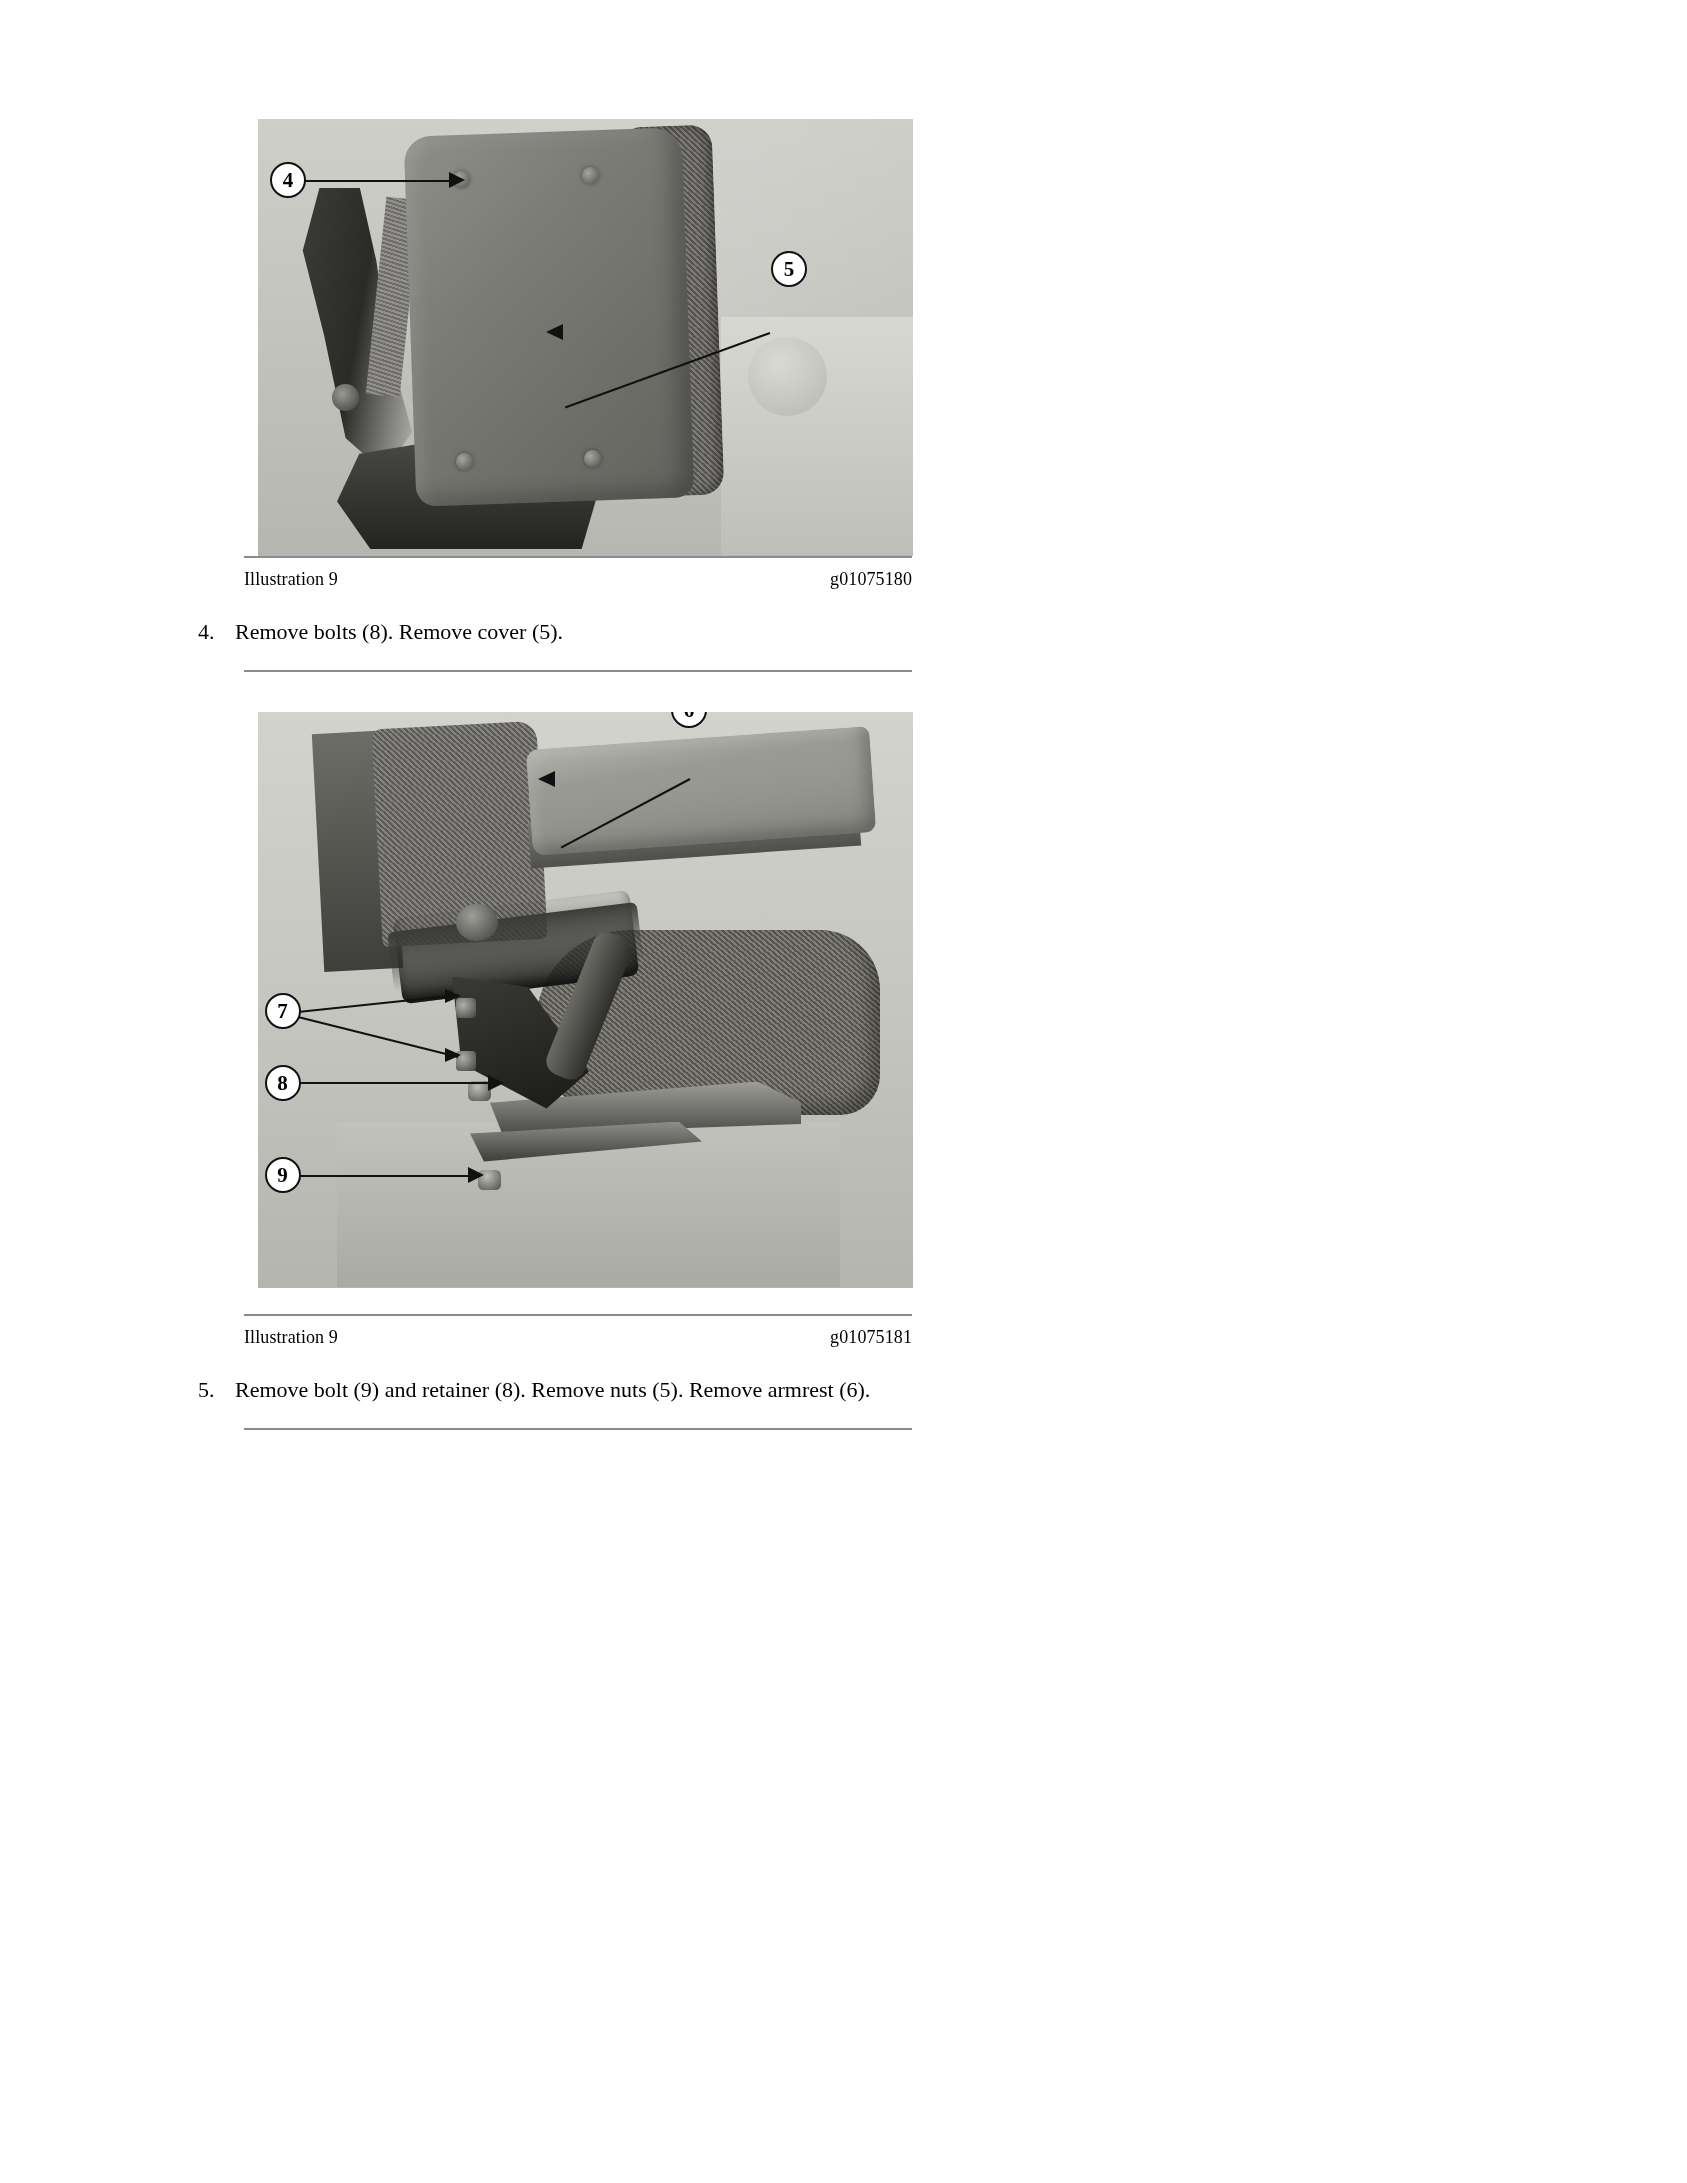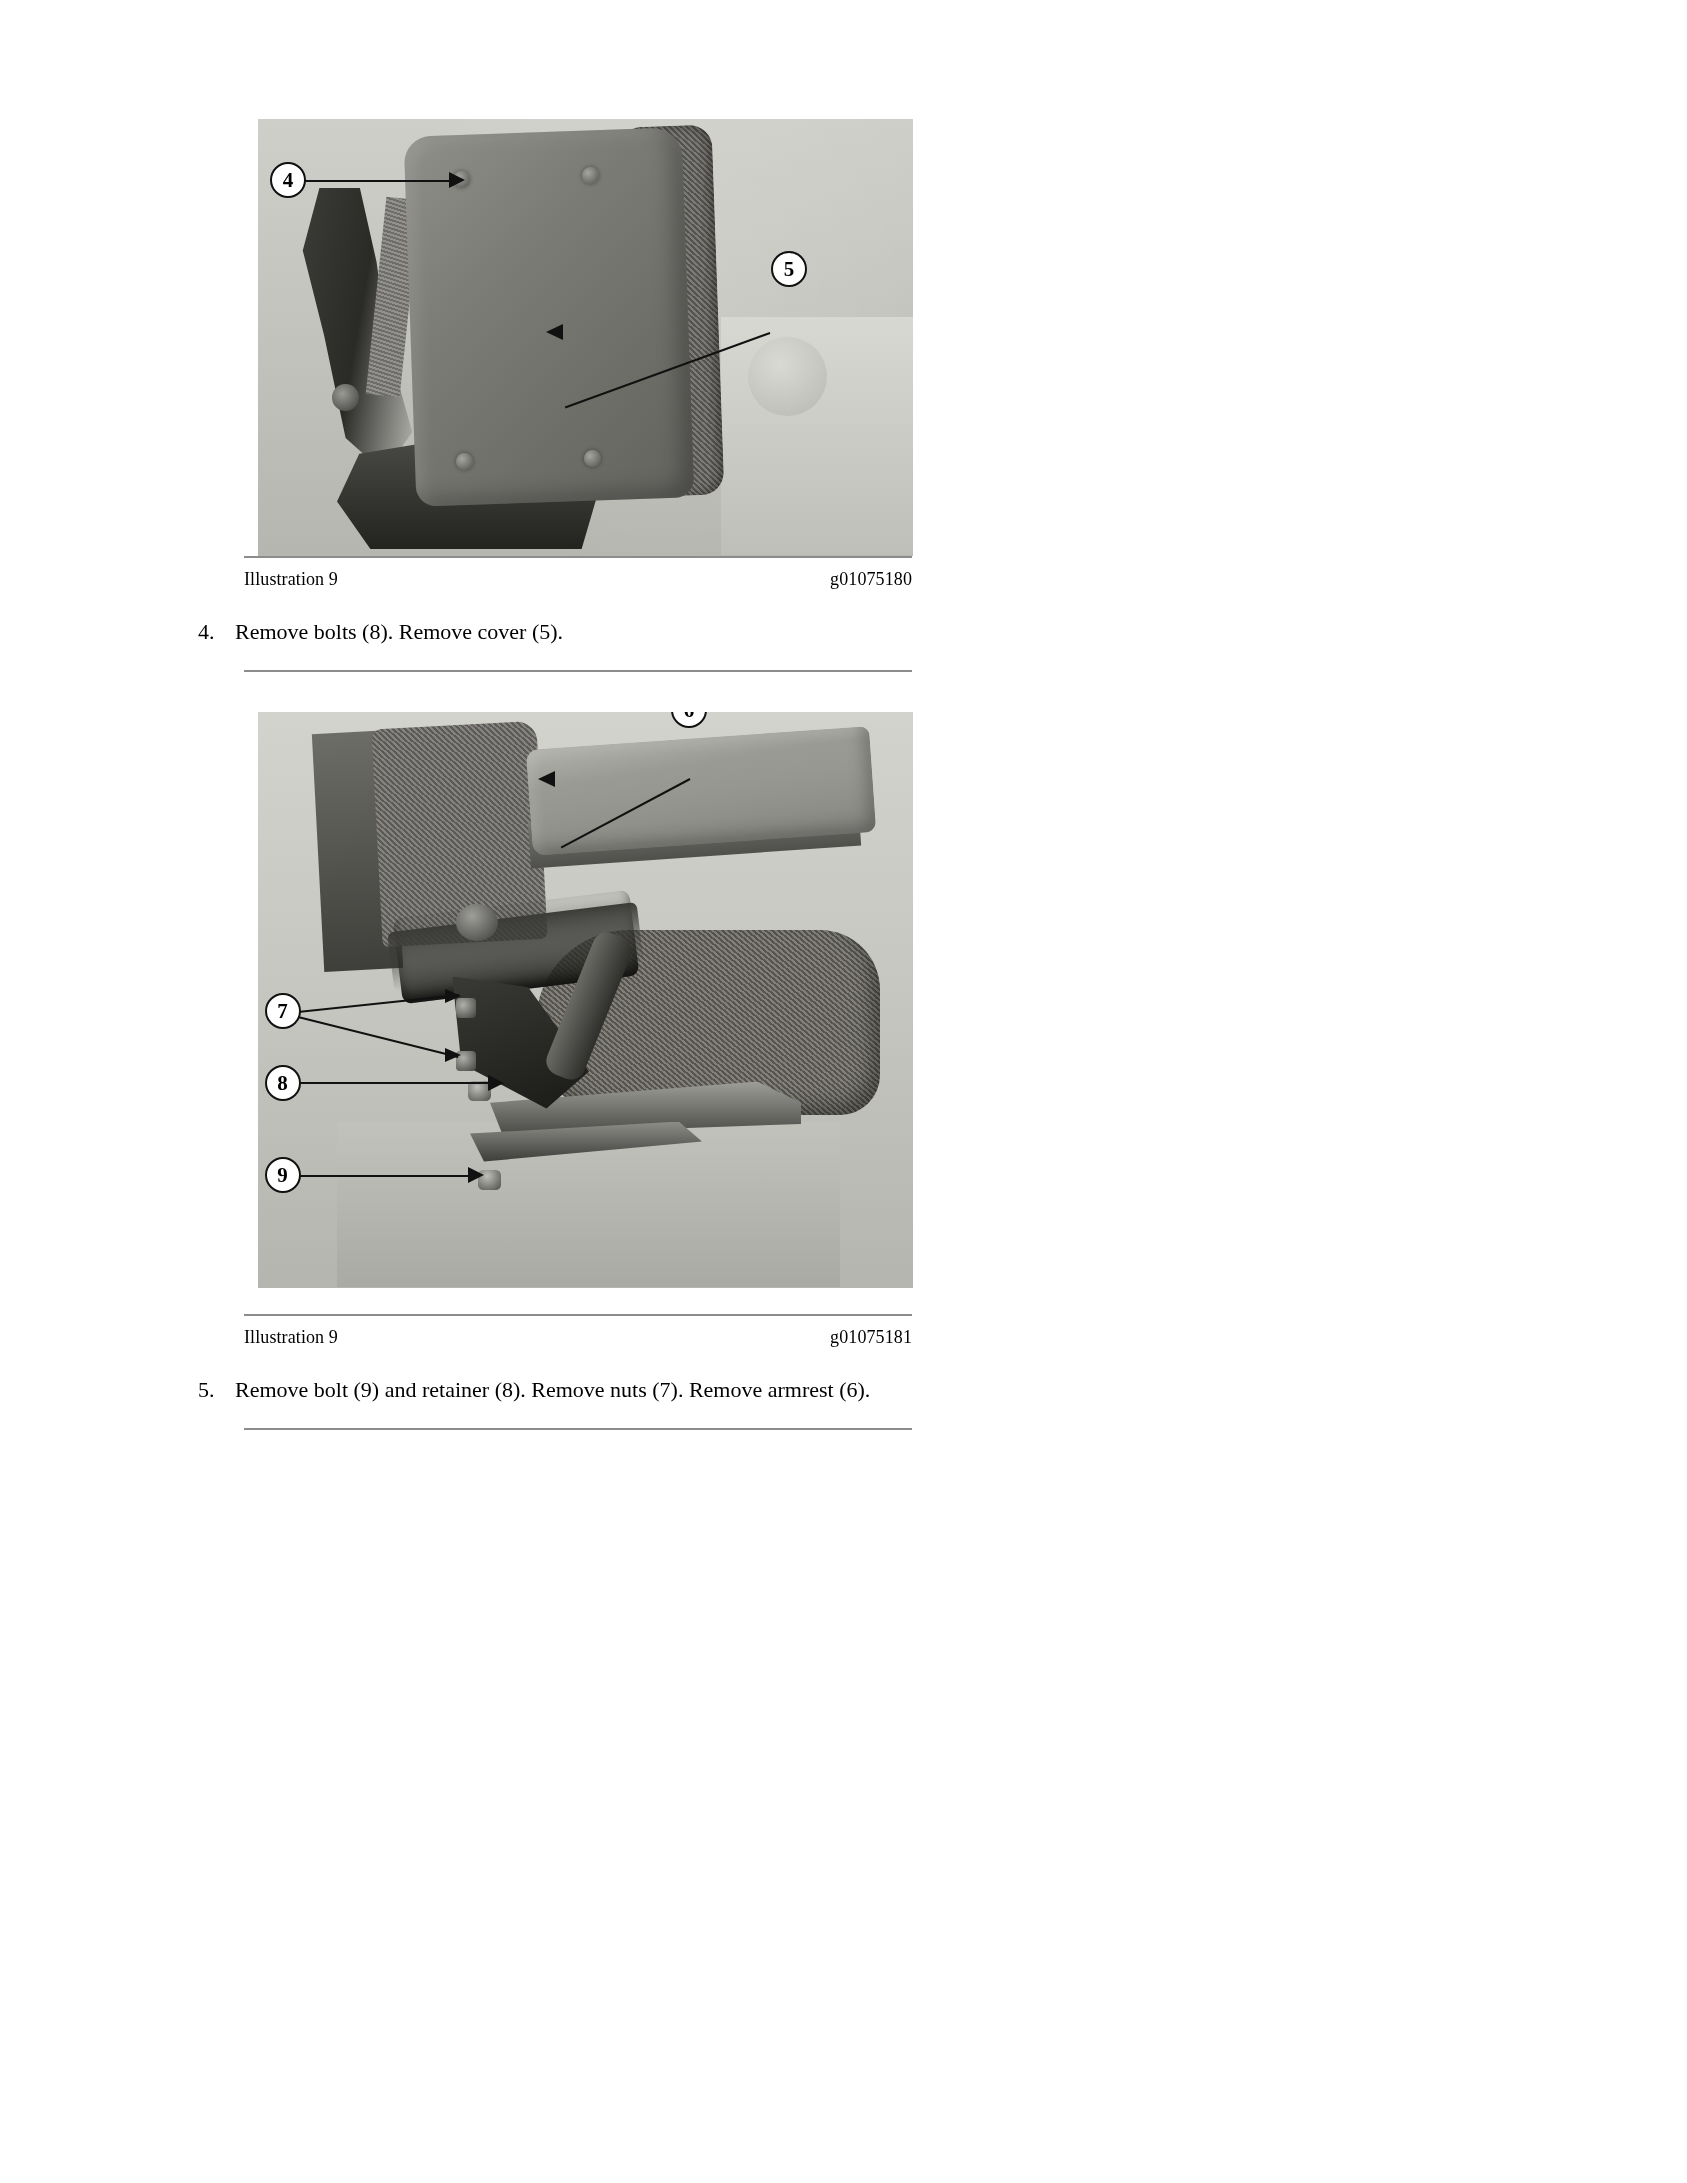--- a/index.html
+++ b/index.html
@@ -388,20 +388,20 @@
 
       <div class="rule" style="margin-top:26.5px;"></div>
       <div class="fig-caption">
         <span class="label">Illustration 9</span>
         <span class="gnum">g01075181</span>
       </div>
     </div>
 
     <div class="step">
       <span class="num">5.</span>
-      <span class="txt">Remove bolt (9) and retainer (8). Remove nuts (7). Remove armrest (6).</span>
+      <span class="txt">Remove bolt (9) and retainer (8). Remove nuts (5). Remove armrest (6).</span>
     </div>
 
     <div class="rule"></div>
 
   </div>
 </div>
 
 
 </body></html>

